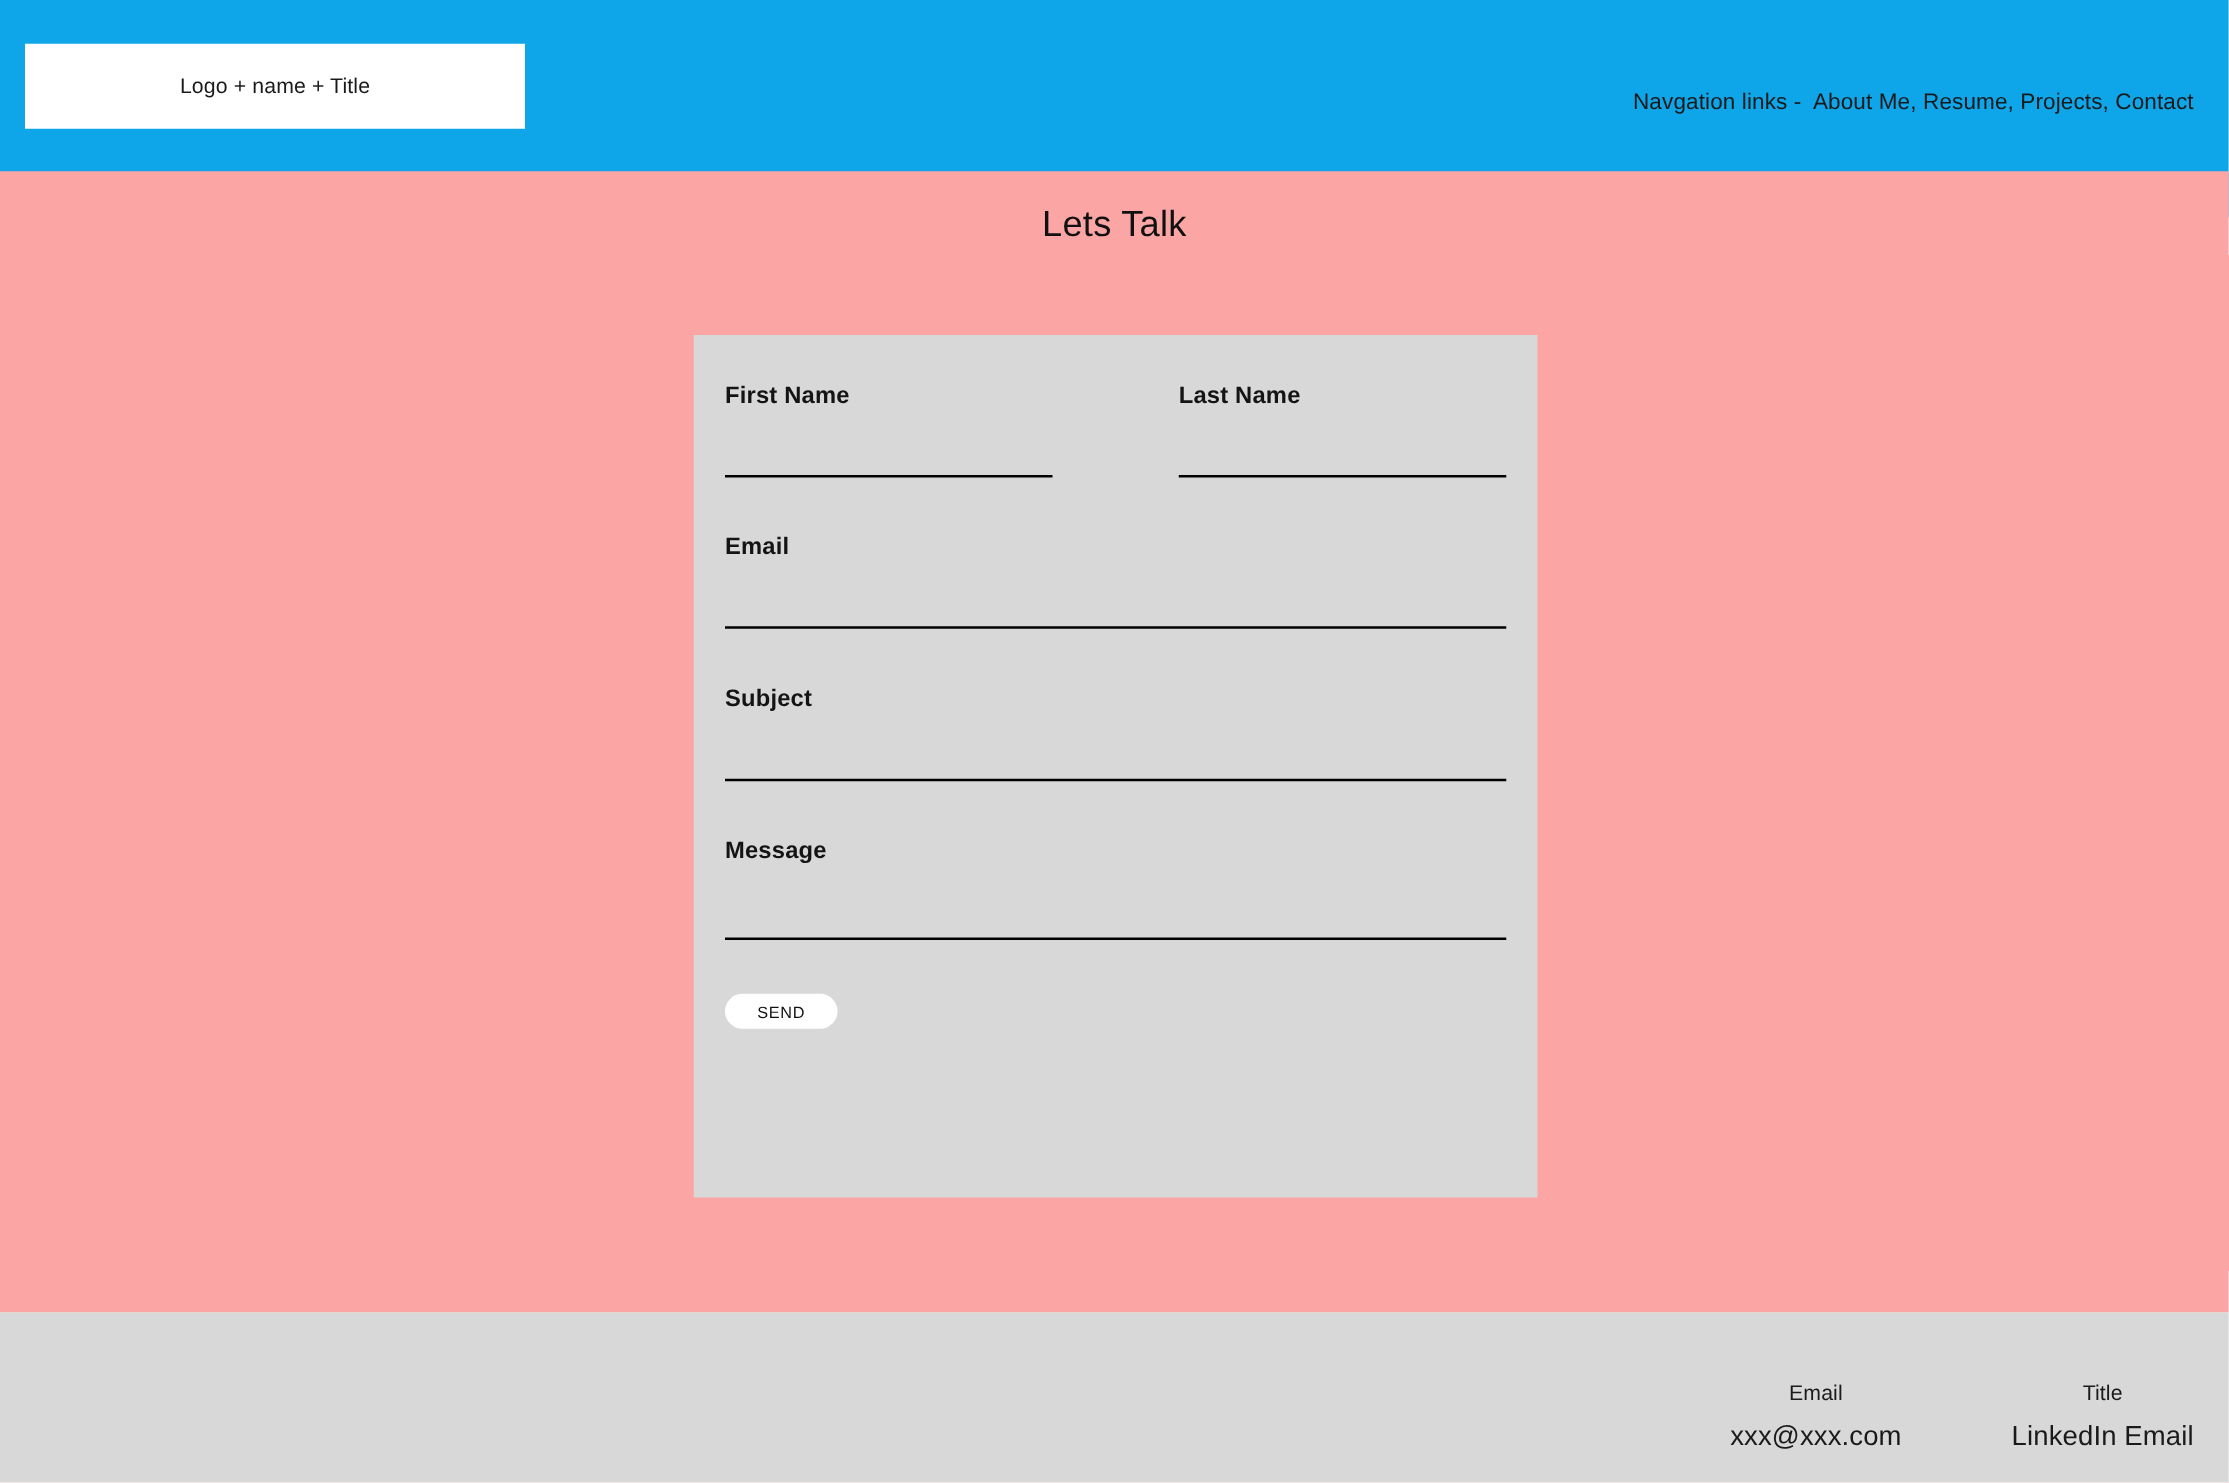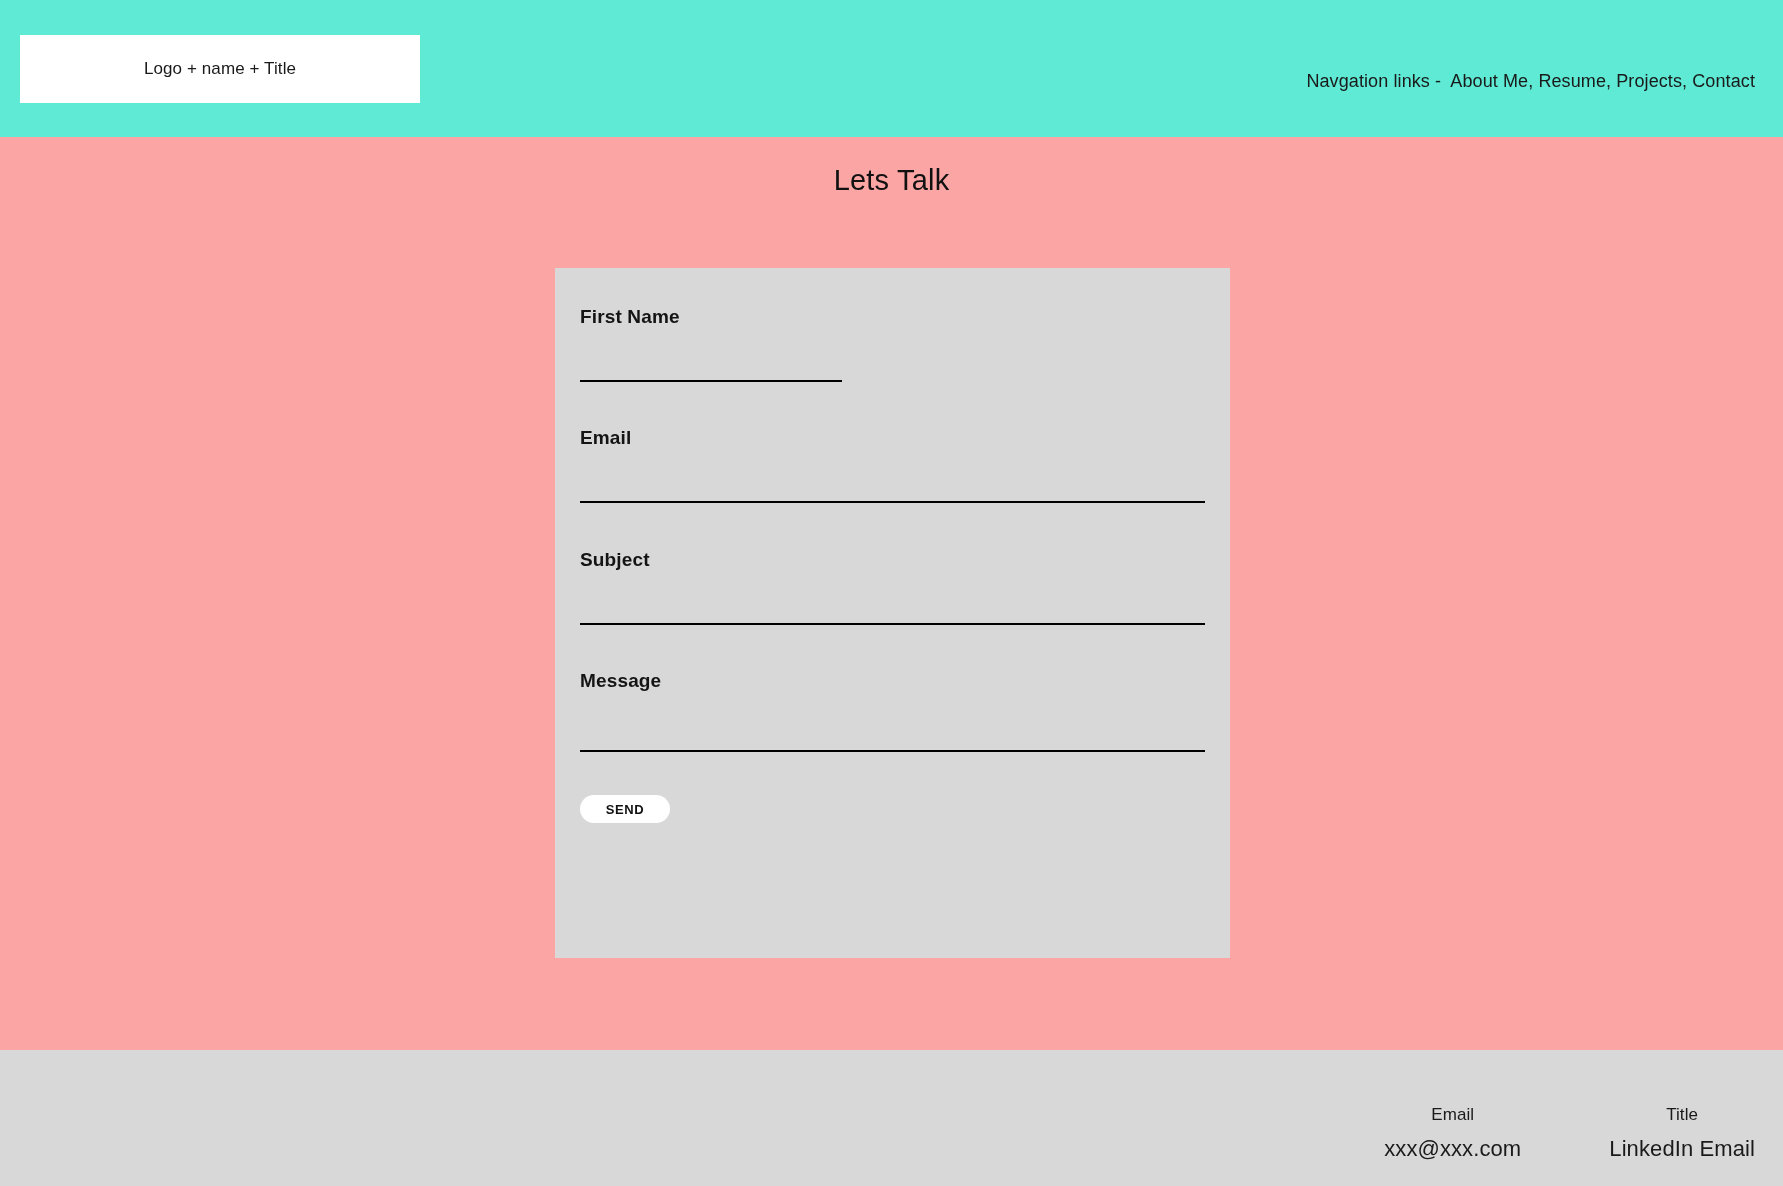--- a/index.html
+++ b/index.html
@@ -20,21 +20,21 @@
     height: 1186px;
     background: #ffffff;
   }
 
   
   .site-header {
     position: absolute;
     left: 0; top: 0;
     width: 1783px;
     height: 174px;
-    background: #5eead4;
+    background: #0ea5e9;
   }
 
   .logo-box {
     position: absolute;
     left: 20px; top: 35px;
     width: 400px; height: 68px;
     background: #ffffff;
     display: flex;
     align-items: center;
     justify-content: center;
@@ -143,21 +143,21 @@
     position: absolute;
     left: 25px;
     top: 527px;
     width: 90px;
     height: 28px;
     border: none;
     border-radius: 14px;
     background: #ffffff;
     font-family: "Liberation Sans", sans-serif;
     font-size: 13px;
-    font-weight: 700;
+    font-weight: 400;
     letter-spacing: 0.6px;
     color: #111111;
     cursor: pointer;
     display: flex;
     align-items: center;
     justify-content: center;
   }
 
   
   .site-footer {
@@ -221,20 +221,24 @@
 
     <section class="form-card">
 
       <div class="field-row row-names">
 
         <div class="field">
           <label class="field-label">First Name</label>
           <input class="field-input" type="text" placeholder="" style="">
         </div>
 
+        <div class="field">
+          <label class="field-label">Last Name</label>
+          <input class="field-input" type="text" placeholder="" style="">
+        </div>
 
       </div>
 
       <div class="field-full row-email">
         <label class="field-label">Email</label>
         <input class="field-input" type="email" placeholder="" style="">
       </div>
 
       <div class="field-full row-message field-message">
         <label class="field-label">Message</label>

